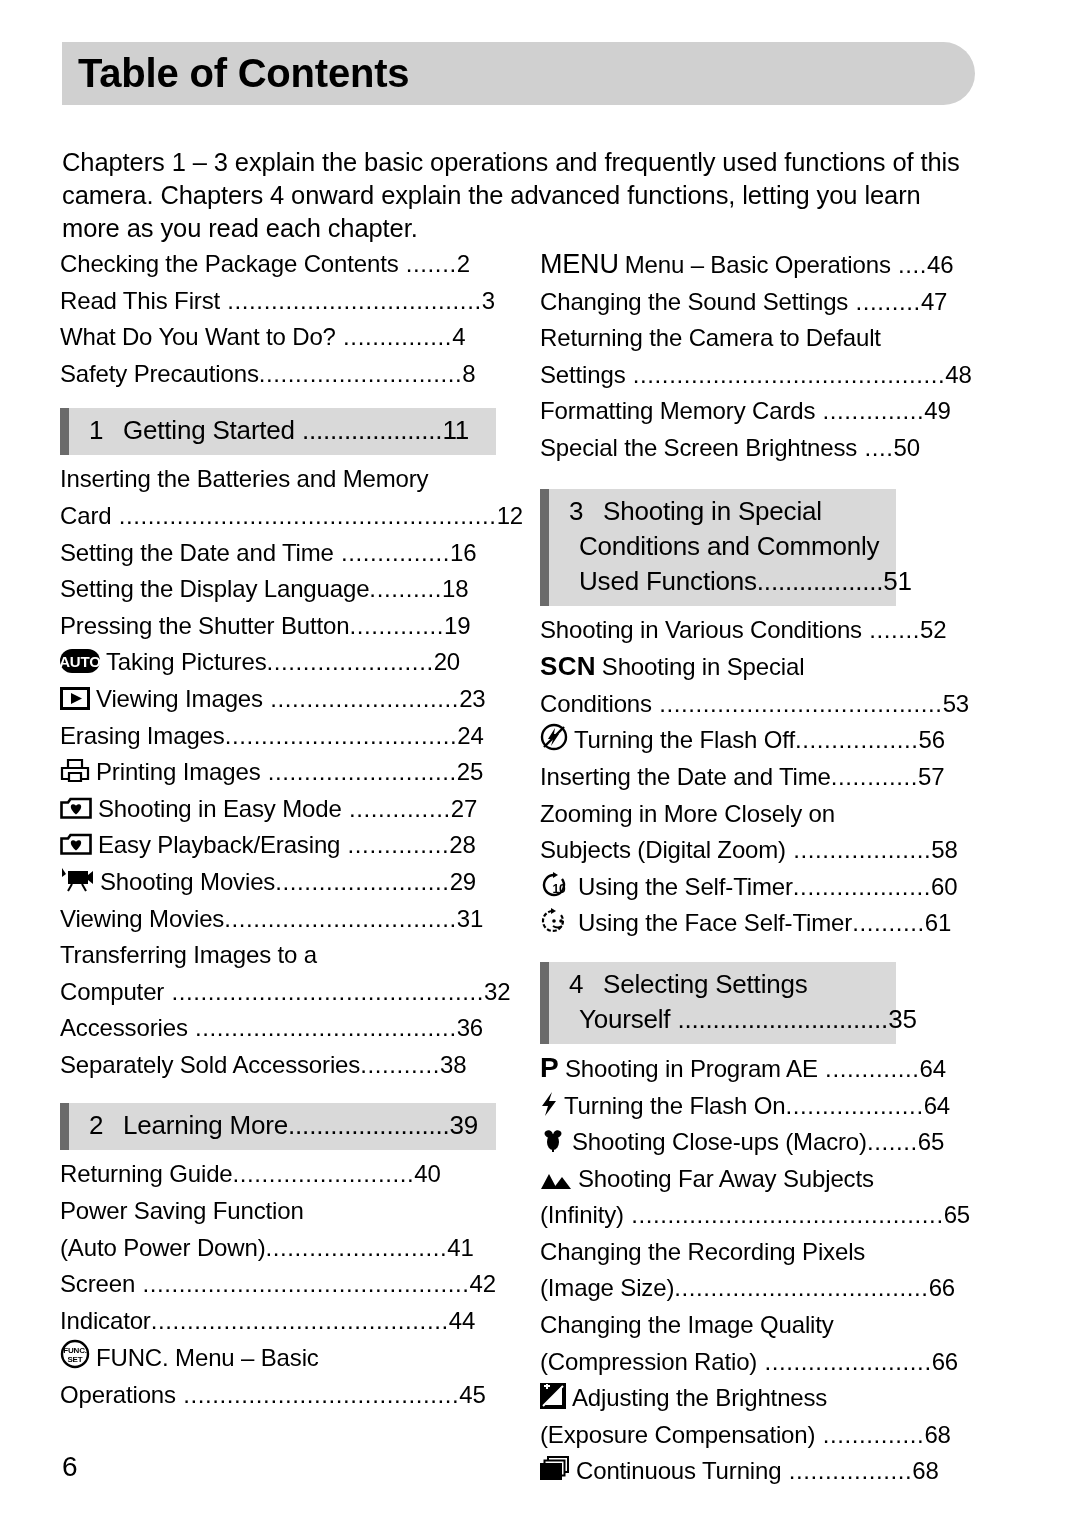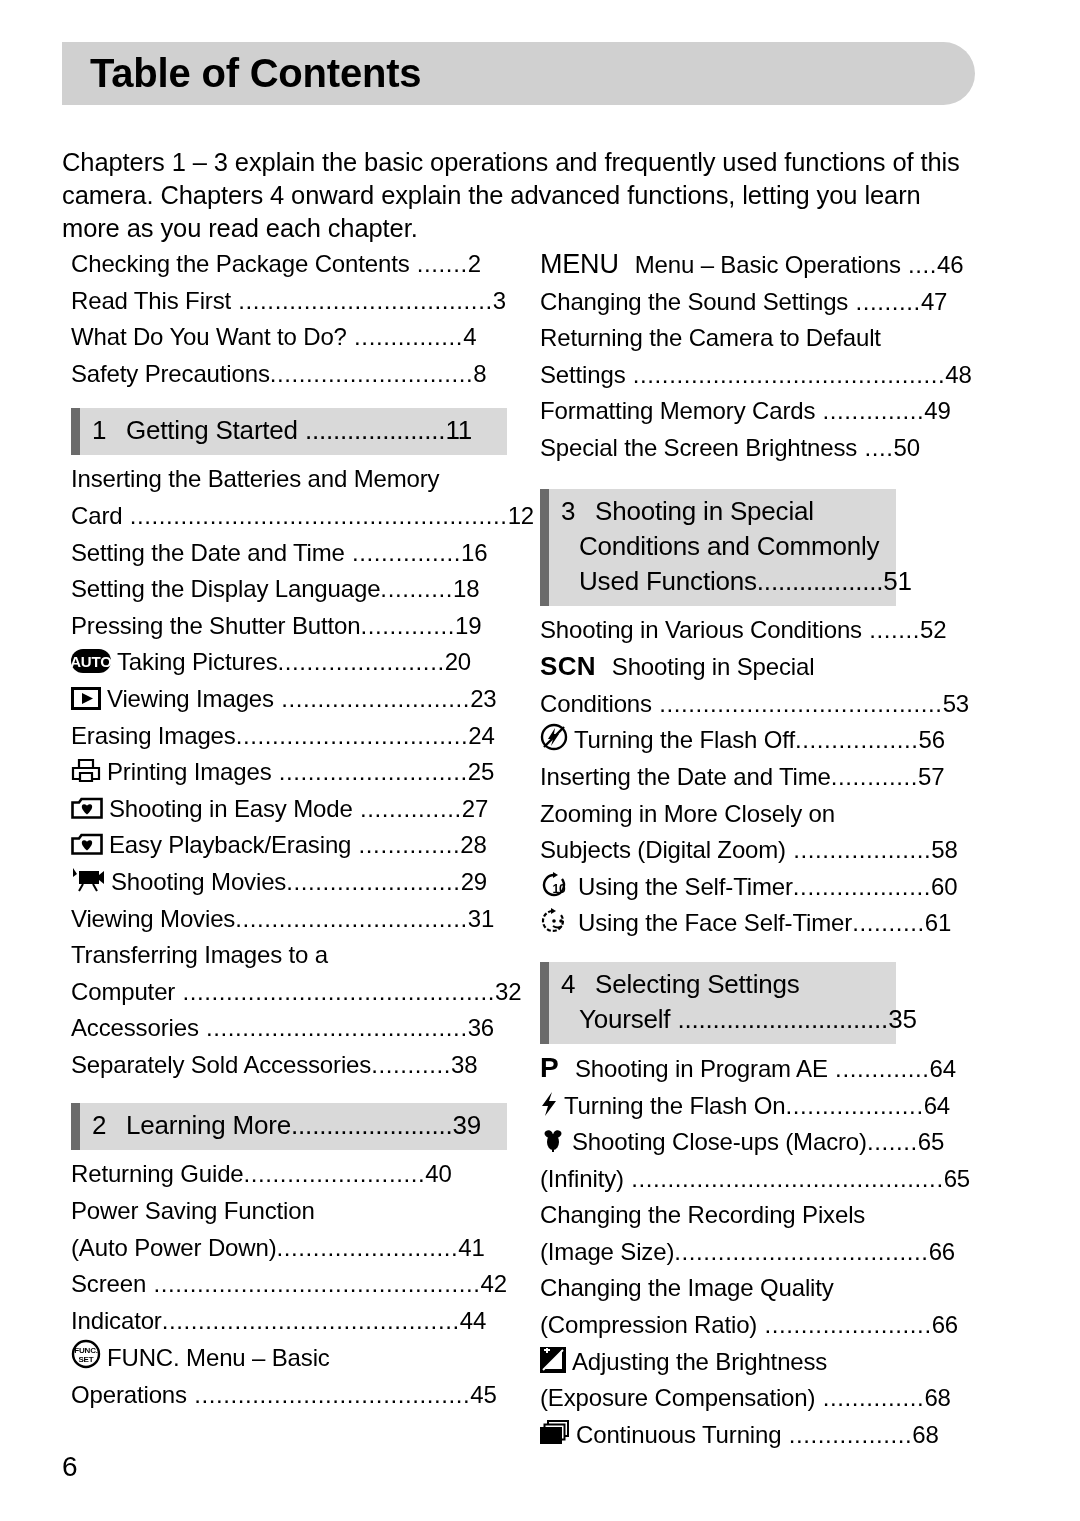--- a/index.html
+++ b/index.html
@@ -21,21 +21,21 @@
     position: absolute;
     left: 62px;
     top: 42px;
     width: 913px;
     height: 63px;
     background: #d0d0d0;
     border-radius: 0 32px 32px 0;
   }
   #title-banner .title-text {
     position: absolute;
-    left: 28px;
+    left: 16px;
     top: 50%;
     transform: translateY(-52%);
     font-size: 40px;
     font-weight: bold;
     letter-spacing: -0.2px;
     white-space: nowrap;
   }
 
   
   #intro {
@@ -52,21 +52,21 @@
   #columns {
     position: absolute;
     left: 0;
     top: 246px;
     width: 1080px;
   }
   .column {
     position: absolute;
     top: 0;
   }
-  #col-left  { left: 60px;  width: 436px; margin-left: 11px; }
+  #col-left  { left: 60px;  width: 436px; }
   #col-right { left: 540px; width: 442px; }
 
   
   .entry {
     font-size: 24px;
     line-height: 36.6px;
     letter-spacing: -0.15px;
     white-space: nowrap;
     position: relative;
   }
@@ -90,21 +90,21 @@
     padding: 5px 0 7px 0;
     position: relative;
   }
   #col-left  .chapter-box { width: 436px; }
   #col-right .chapter-box { width: 356px; }
   .chapter-box .ch-row {
     font-size: 26px;
     line-height: 35px;
     letter-spacing: -0.2px;
     white-space: nowrap;
-    padding-left: 12px;
+    padding-left: 20px;
   }
   .chapter-box .ch-num {
     display: inline-block;
     width: 34px;
   }
   .chapter-box .ch-cont {
     padding-left: 30px;
   }
 
   
@@ -113,21 +113,21 @@
     vertical-align: -3px;
     margin-right: 6px;
     line-height: 0;
   }
   .ico svg { display: block; }
 
   .txticon {
     font-weight: bold;
     font-size: 25px;
     letter-spacing: 0.3px;
-    margin-right: 16px;
+    margin-right: 6px;
   }
   .txticon.menu {
     font-weight: normal;
     font-size: 27px;
     letter-spacing: -0.2px;
   }
   .txticon.scn { font-size: 26px; }
   .txticon.p   { font-size: 28px; }
 
   
@@ -262,20 +262,24 @@
       <div class="entry"><span class="txticon p">P</span><span class="lbl">Shooting in Program AE</span><span class="leader"> .............</span><span class="pg">64</span></div>
       <div class="entry"><span class="ico"><svg width="18" height="26" viewBox="0 0 18 26">
             <polygon points="12,1 2,15 8,15 5,25 16,10 9,10" fill="#000"></polygon>
           </svg></span><span class="lbl">Turning the Flash On</span><span class="leader">...................</span><span class="pg">64</span></div>
       <div class="entry"><span class="ico"><svg width="26" height="26" viewBox="0 0 26 26">
             <path d="M13 9 C13 4 9 2 6 4 C3 6 5 10 9 11 Z" fill="#000"></path>
             <path d="M13 9 C13 4 17 2 20 4 C23 6 21 10 17 11 Z" fill="#000"></path>
             <ellipse cx="13" cy="15" rx="6" ry="8" fill="#000"></ellipse>
             <path d="M13 22 L13 25" stroke="#000" stroke-width="2"></path>
           </svg></span><span class="lbl">Shooting Close-ups (Macro)</span><span class="leader">.......</span><span class="pg">65</span></div>
+      <div class="wrapline"><span class="ico"><svg width="32" height="18" viewBox="0 0 32 18">
+            <polygon points="9,2 17,17 1,17" fill="#000"></polygon>
+            <polygon points="22,5 31,17 13,17" fill="#000"></polygon>
+          </svg></span><span>Shooting Far Away Subjects</span></div>
       <div class="entry"><span class="lbl">(Infinity)</span><span class="leader"> ...........................................</span><span class="pg">65</span></div>
       <div class="wrapline"><span>Changing the Recording Pixels</span></div>
       <div class="entry"><span class="lbl">(Image Size)</span><span class="leader">...................................</span><span class="pg">66</span></div>
       <div class="wrapline"><span>Changing the Image Quality</span></div>
       <div class="entry"><span class="lbl">(Compression Ratio)</span><span class="leader"> .......................</span><span class="pg">66</span></div>
       <div class="wrapline"><span class="ico"><svg width="26" height="26" viewBox="0 0 26 26">
             <rect x="0" y="0" width="26" height="26" fill="#000"></rect>
             <path d="M4 3 L10 3 M7 1 L7 6" stroke="#fff" stroke-width="2"></path>
             <polygon points="22,3 5,22 22,22" fill="#fff"></polygon>
             <line x1="3" y1="23" x2="23" y2="3" stroke="#fff" stroke-width="2"></line>

